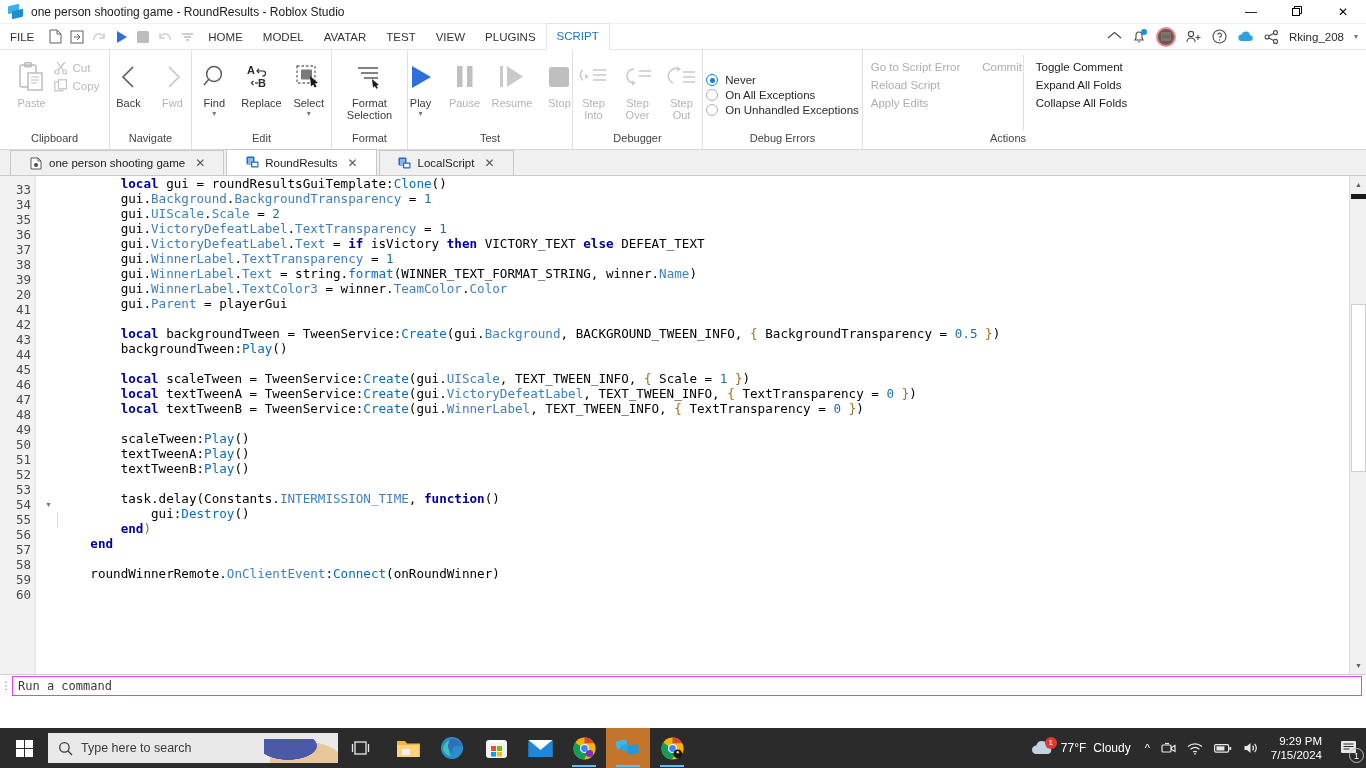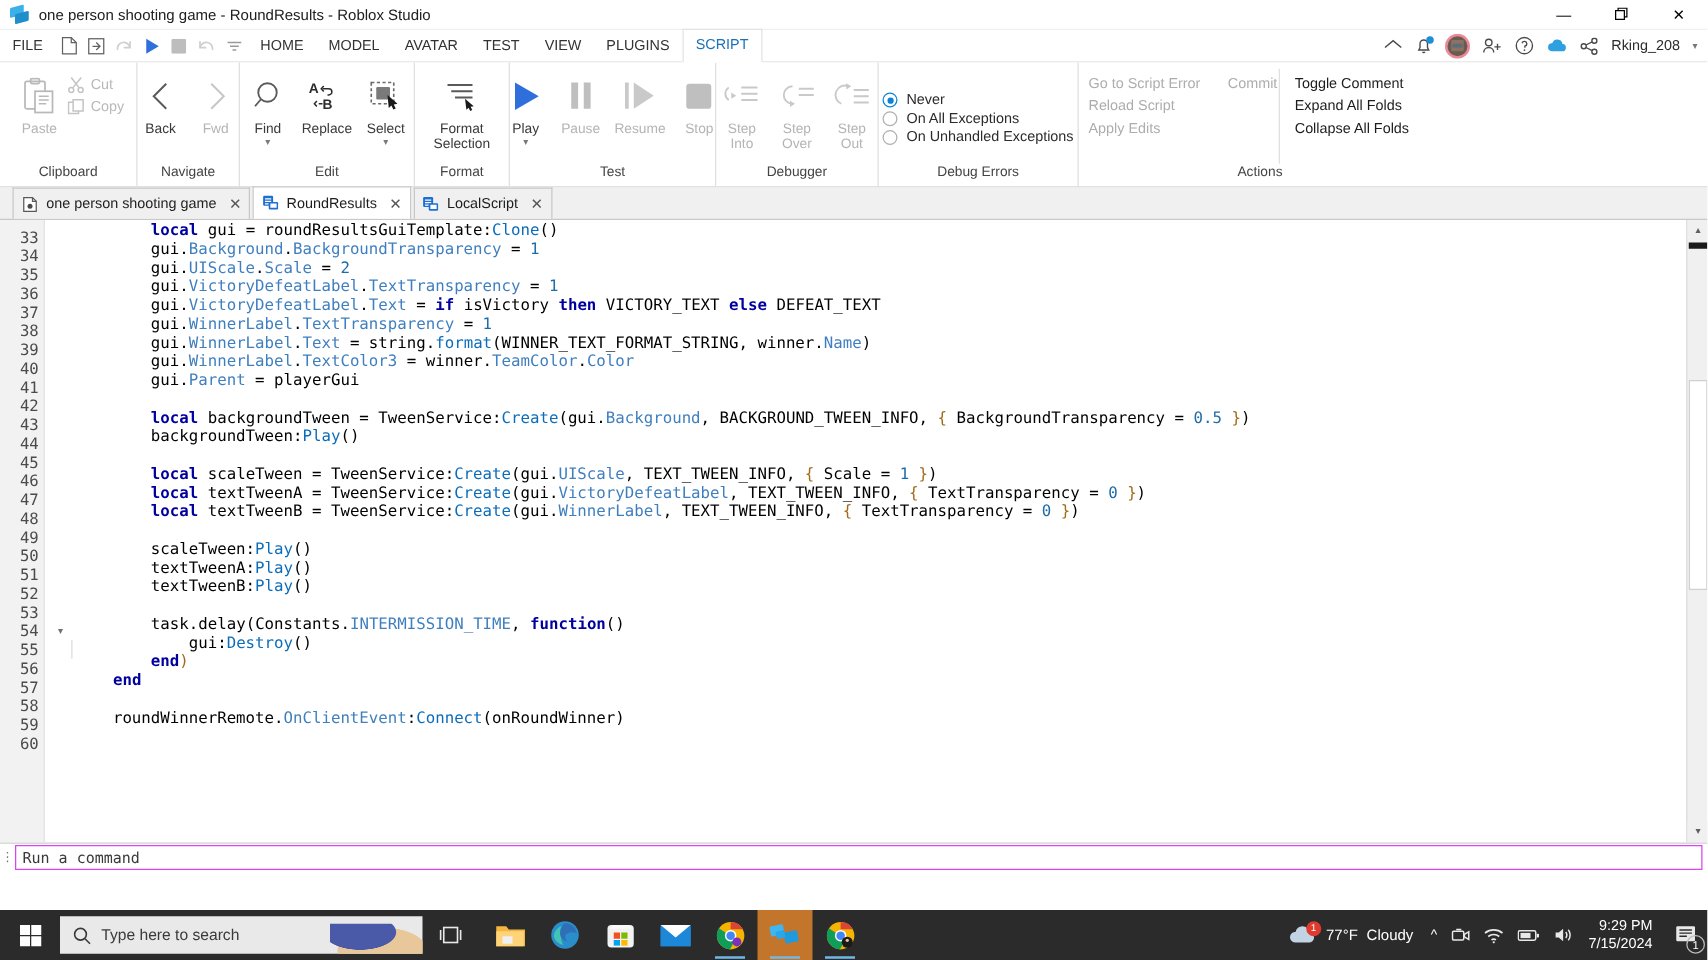--- a/index.html
+++ b/index.html
@@ -85,21 +85,21 @@
   .actrow.dark { color: #1c1c1c; }
   .dualcol { display: flex; gap: 12px; }
 
   
   .doctabs {
     position: absolute; left: 0; top: 150px; width: 1366px; height: 26px;
     background: #f0f0f0; display: flex; align-items: flex-end; padding-left: 10px;
     border-bottom: 1px solid #c8c8c8;
   }
   .dtab {
-    display: flex; align-items: center; gap: 6px; height: 25px; padding: 0 6px;
+    display: flex; align-items: center; gap: 6px; height: 25px; padding: 0 18px;
     font-size: 11.5px; color: #1d1d1d; background: #f0f0f0;
     border: 1px solid #c8c8c8; border-bottom: none; margin-right: 2px; white-space: nowrap;
   }
   .dtab.active { background: #ffffff; height: 26px; }
   .dtab .x { font-size: 12px; color: #555; margin-left: 4px; }
   .dtab .ti { width: 14px; height: 14px; display: flex; align-items: center; justify-content: center; }
 
   
   .editor {
     position: absolute; left: 0; top: 176px; width: 1366px; height: 498px;
@@ -589,21 +589,21 @@
 
   <div class="editor">
     <div class="gutter" id="gutter">
         <div class="lnum" style="top: 6px;">33</div>
         <div class="lnum" style="top: 21px;">34</div>
         <div class="lnum" style="top: 36px;">35</div>
         <div class="lnum" style="top: 51px;">36</div>
         <div class="lnum" style="top: 66px;">37</div>
         <div class="lnum" style="top: 81px;">38</div>
         <div class="lnum" style="top: 96px;">39</div>
-        <div class="lnum" style="top: 111px;">40</div>
+        <div class="lnum" style="top: 111px;">20</div>
         <div class="lnum" style="top: 126px;">41</div>
         <div class="lnum" style="top: 141px;">42</div>
         <div class="lnum" style="top: 156px;">43</div>
         <div class="lnum" style="top: 171px;">44</div>
         <div class="lnum" style="top: 186px;">45</div>
         <div class="lnum" style="top: 201px;">46</div>
         <div class="lnum" style="top: 216px;">47</div>
         <div class="lnum" style="top: 231px;">48</div>
         <div class="lnum" style="top: 246px;">49</div>
         <div class="lnum" style="top: 261px;">50</div>

